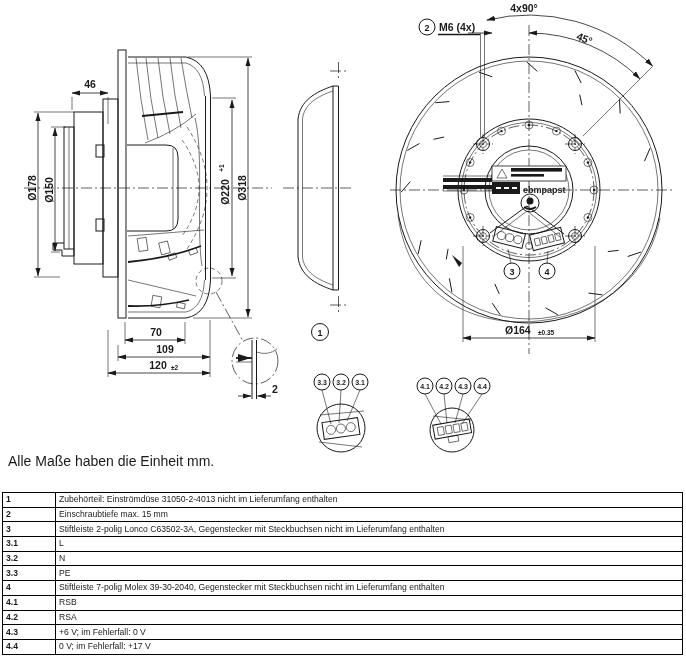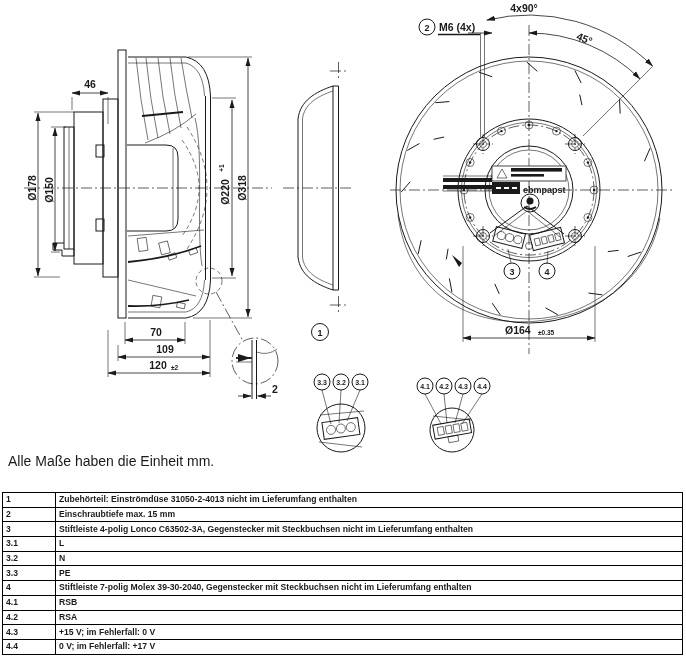--- a/index.html
+++ b/index.html
@@ -16,21 +16,21 @@
   .ext{stroke:#1a1a1a;stroke-width:.6;fill:none;}
   .t10{font-size:10.5px;font-weight:bold;}
   .t9{font-size:9px;font-weight:bold;}
   .t7{font-size:7px;font-weight:bold;}
   .t65{font-size:6.5px;font-weight:bold;}
   .mid{text-anchor:middle;}
   .note{position:absolute;left:8px;top:453px;font-size:14px;color:#1a1a1a;}
   table.spec{position:absolute;left:2px;top:492px;width:681px;border-collapse:collapse;
     border:1.5px solid #000;table-layout:fixed;}
   table.spec td{border:1px solid #000;font-size:8.6px;height:13.7px;line-height:1.05;
-    padding:0 3px;vertical-align:middle;white-space:nowrap;overflow:hidden;font-weight:bold;}
+    padding:0 3px;vertical-align:middle;white-space:nowrap;overflow:hidden;}
   table.spec td.c1{width:46px;font-weight:bold;}
 </style>
 </head>
 <body>
 
 <div class="stage">
 
 <svg width="686" height="488" viewBox="0 0 686 488">
   <defs>
     <marker id="ae" viewBox="0 0 10 6" refX="9.5" refY="3" markerWidth="11" markerHeight="7" orient="auto">
@@ -386,21 +386,21 @@
         <tr>
           <td class="c1">1</td>
           <td class="c2">Zubehörteil: Einströmdüse 31050-2-4013 nicht im Lieferumfang enthalten</td>
         </tr>
         <tr>
           <td class="c1">2</td>
           <td class="c2">Einschraubtiefe max. 15 mm</td>
         </tr>
         <tr>
           <td class="c1">3</td>
-          <td class="c2">Stiftleiste 4-polig Lonco C63502-3A, Gegenstecker mit Steckbuchsen nicht im Lieferumfang enthalten</td>
+          <td class="c2">Stiftleiste 2-polig Lonco C63502-3A, Gegenstecker mit Steckbuchsen nicht im Lieferumfang enthalten</td>
         </tr>
         <tr>
           <td class="c1">3.1</td>
           <td class="c2">L</td>
         </tr>
         <tr>
           <td class="c1">3.2</td>
           <td class="c2">N</td>
         </tr>
         <tr>
@@ -414,21 +414,21 @@
         <tr>
           <td class="c1">4.1</td>
           <td class="c2">RSB</td>
         </tr>
         <tr>
           <td class="c1">4.2</td>
           <td class="c2">RSA</td>
         </tr>
         <tr>
           <td class="c1">4.3</td>
-          <td class="c2">+15 V; im Fehlerfall: 0 V</td>
+          <td class="c2">+6 V; im Fehlerfall: 0 V</td>
         </tr>
         <tr>
           <td class="c1">4.4</td>
           <td class="c2">0 V; im Fehlerfall: +17 V</td>
         </tr>
       </tbody>
 </table>
 
 </div>
 

